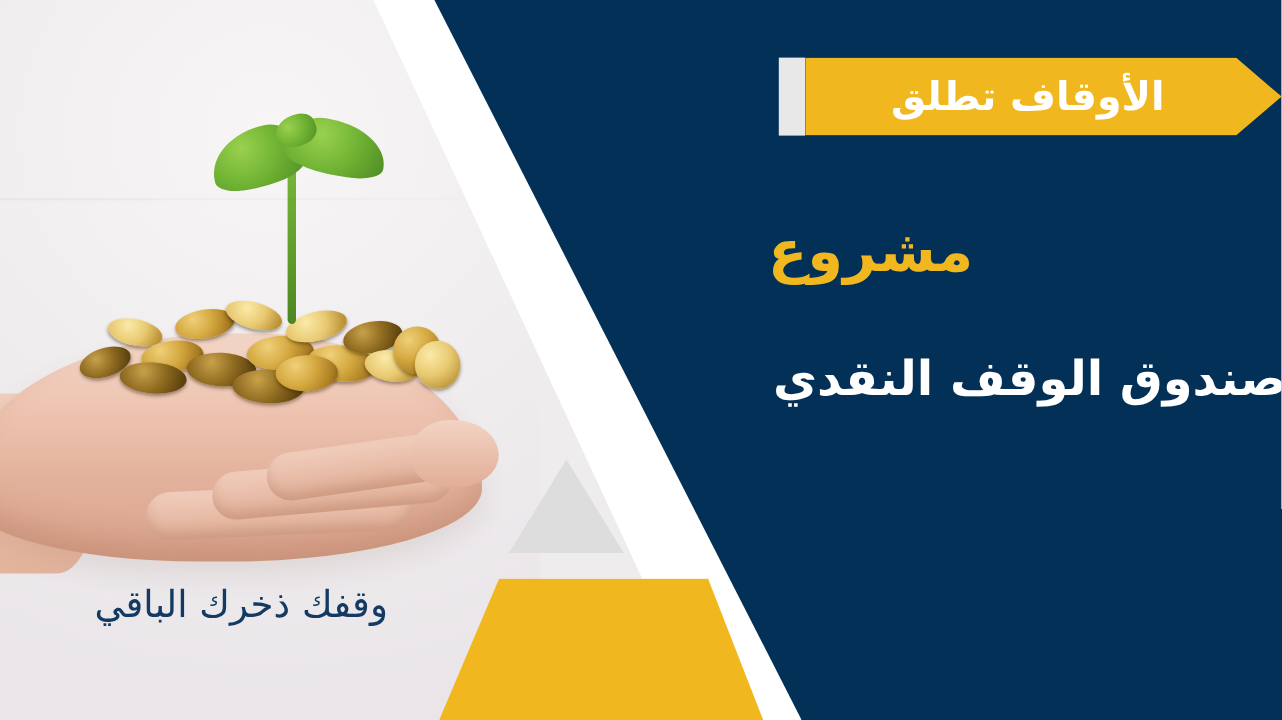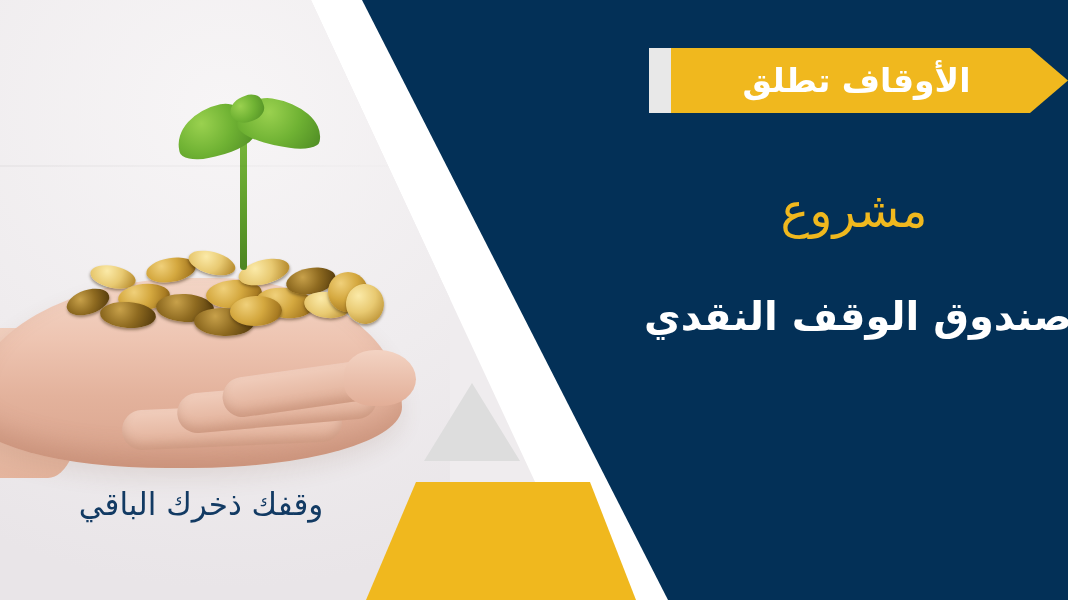--- a/index.html
+++ b/index.html
@@ -123,22 +123,22 @@
     clip-path:polygon(0 0, 359px 0, 397px 32.5px, 359px 65px, 0 65px);
     display:flex;align-items:center;justify-content:center;
   }
   .banner-text{
     color:#ffffff;font-size:33px;font-weight:bold;letter-spacing:0px;
     padding-right:26px;line-height:1;white-space:nowrap;
   }
 
   
   .kicker{
-    position:absolute;left:0;right:0;top:186px;text-align:center;
-    color:#f0b81e;font-size:48px;font-weight:normal;line-height:1;
+    position:absolute;left:0;right:0;top:186px;text-align:left;
+    color:#f0b81e;font-size:48px;font-weight:bold;line-height:1;
     white-space:nowrap;
   }
   .kicker-wrap{position:absolute;left:640px;width:428px;top:186px;text-align:center;}
   .title-wrap{position:absolute;left:624px;width:468px;top:296px;text-align:center;}
   .title{
     color:#ffffff;font-size:40px;font-weight:bold;line-height:1;white-space:nowrap;
   }
 
   .tagline-wrap{
     position:absolute;left:36px;width:330px;top:489px;text-align:center;

